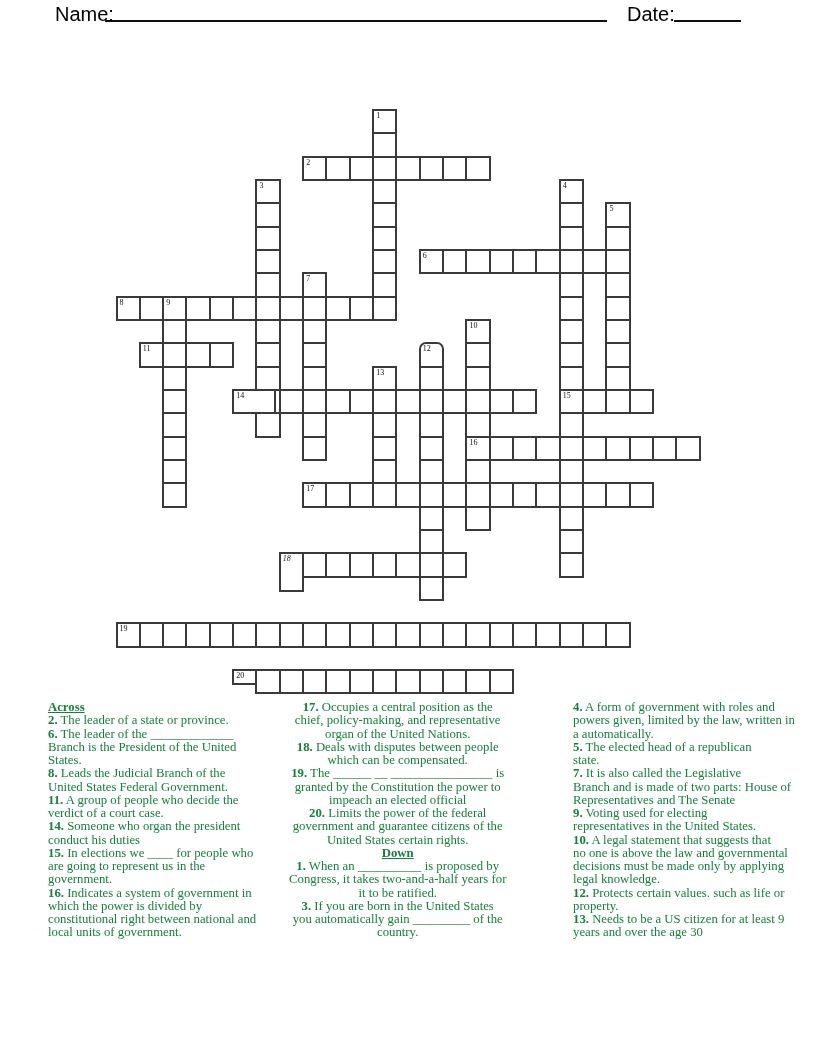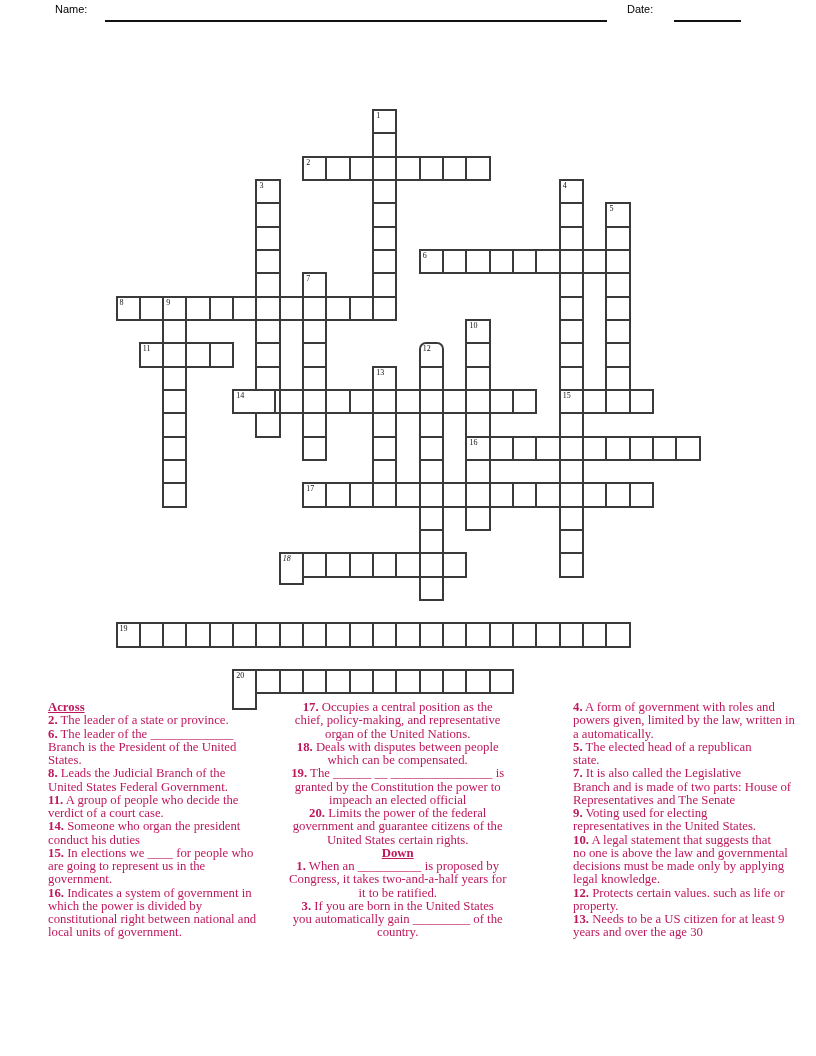--- a/index.html
+++ b/index.html
@@ -2,40 +2,40 @@
 <html><head>
 <meta charset="utf-8">
 <style>
   html,body { margin:0; padding:0; background:#fff; }
   .page {
     position:relative; width:816px; height:1056px; background:#ffffff;
     font-family:"Liberation Serif", serif; color:#000; overflow:hidden;
   }
   .hdr-label {
     position:absolute; top:3px; font-family:"Liberation Sans", sans-serif;
-    font-size:11px; color:#000;
+    font-size:20px; color:#000;
   }
   .hdr-line { position:absolute; top:2px; height:18px; border-bottom:2px solid #111; }
   .title {
     position:absolute; left:0; right:0; top:42px; text-align:center;
     font-size:38px; line-height:46px; letter-spacing:0.3px; color:#000;
     font-family:"Liberation Serif", serif;
   }
   #grid { position:absolute; left:0; top:0; }
   .cell {
     position:absolute; background:#ffffff; border:2px solid #3a3a3a;
     box-sizing:border-box;
   }
   .cellnum {
     position:absolute; top:0px; left:2px; font-size:8px; line-height:9px;
     font-family:"Liberation Serif", serif; color:#111;
   }
   .clue-col {
     position:absolute; top:701px; font-size:12.75px; line-height:13.25px;
-    white-space:nowrap; color:#be185d;
+    white-space:nowrap; color:#15803d;
   }
   .cline { height:13.25px; }
   .clue-heading { font-weight:bold; text-decoration:underline; }
   .cnum { font-weight:bold; }
 </style>
 </head>
 <body>
 
 <div class="page">
 
@@ -216,21 +216,21 @@
       <div class="cell" style="left: 325.47px; top: 482.28px; width: 25.33px; height: 25.33px; border-color: rgb(58, 58, 58);"></div>
       <div class="cell" style="left: 348.8px; top: 482.28px; width: 25.33px; height: 25.33px; border-color: rgb(58, 58, 58);"></div>
       <div class="cell" style="left: 395.46px; top: 482.28px; width: 25.33px; height: 25.33px; border-color: rgb(58, 58, 58);"></div>
       <div class="cell" style="left: 442.12px; top: 482.28px; width: 25.33px; height: 25.33px; border-color: rgb(58, 58, 58);"></div>
       <div class="cell" style="left: 488.78px; top: 482.28px; width: 25.33px; height: 25.33px; border-color: rgb(58, 58, 58);"></div>
       <div class="cell" style="left: 512.11px; top: 482.28px; width: 25.33px; height: 25.33px; border-color: rgb(58, 58, 58);"></div>
       <div class="cell" style="left: 535.44px; top: 482.28px; width: 25.33px; height: 25.33px; border-color: rgb(58, 58, 58);"></div>
       <div class="cell" style="left: 582.1px; top: 482.28px; width: 25.33px; height: 25.33px; border-color: rgb(58, 58, 58);"></div>
       <div class="cell" style="left: 605.43px; top: 482.28px; width: 25.33px; height: 25.33px; border-color: rgb(58, 58, 58);"></div>
       <div class="cell" style="left: 628.76px; top: 482.28px; width: 25.33px; height: 25.33px; border-color: rgb(58, 58, 58);"></div>
-      <div class="cell" style="left: 278.81px; top: 552.27px; width: 25.33px; height: 33px; border-color: rgb(58, 58, 58); font-style: italic;">
+      <div class="cell" style="left: 278.81px; top: 552.27px; width: 25.33px; height: 40px; border-color: rgb(58, 58, 58); font-style: italic;">
         <span class="cellnum">18</span>
       </div>
       <div class="cell" style="left: 302.14px; top: 552.27px; width: 25.33px; height: 25.33px; border-color: rgb(58, 58, 58);"></div>
       <div class="cell" style="left: 325.47px; top: 552.27px; width: 25.33px; height: 25.33px; border-color: rgb(58, 58, 58);"></div>
       <div class="cell" style="left: 348.8px; top: 552.27px; width: 25.33px; height: 25.33px; border-color: rgb(58, 58, 58);"></div>
       <div class="cell" style="left: 372.13px; top: 552.27px; width: 25.33px; height: 25.33px; border-color: rgb(58, 58, 58);"></div>
       <div class="cell" style="left: 395.46px; top: 552.27px; width: 25.33px; height: 25.33px; border-color: rgb(58, 58, 58);"></div>
       <div class="cell" style="left: 442.12px; top: 552.27px; width: 25.33px; height: 25.33px; border-color: rgb(58, 58, 58);"></div>
       <div class="cell" style="left: 115.5px; top: 622.26px; width: 25.33px; height: 25.33px; border-color: rgb(58, 58, 58);">
         <span class="cellnum">19</span>
@@ -249,21 +249,21 @@
       <div class="cell" style="left: 395.46px; top: 622.26px; width: 25.33px; height: 25.33px; border-color: rgb(58, 58, 58);"></div>
       <div class="cell" style="left: 418.79px; top: 622.26px; width: 25.33px; height: 25.33px; border-color: rgb(58, 58, 58);"></div>
       <div class="cell" style="left: 442.12px; top: 622.26px; width: 25.33px; height: 25.33px; border-color: rgb(58, 58, 58);"></div>
       <div class="cell" style="left: 465.45px; top: 622.26px; width: 25.33px; height: 25.33px; border-color: rgb(58, 58, 58);"></div>
       <div class="cell" style="left: 488.78px; top: 622.26px; width: 25.33px; height: 25.33px; border-color: rgb(58, 58, 58);"></div>
       <div class="cell" style="left: 512.11px; top: 622.26px; width: 25.33px; height: 25.33px; border-color: rgb(58, 58, 58);"></div>
       <div class="cell" style="left: 535.44px; top: 622.26px; width: 25.33px; height: 25.33px; border-color: rgb(58, 58, 58);"></div>
       <div class="cell" style="left: 558.77px; top: 622.26px; width: 25.33px; height: 25.33px; border-color: rgb(58, 58, 58);"></div>
       <div class="cell" style="left: 582.1px; top: 622.26px; width: 25.33px; height: 25.33px; border-color: rgb(58, 58, 58);"></div>
       <div class="cell" style="left: 605.43px; top: 622.26px; width: 25.33px; height: 25.33px; border-color: rgb(58, 58, 58);"></div>
-      <div class="cell" style="left: 232.15px; top: 668.92px; width: 25.33px; height: 41px; border-color: rgb(58, 58, 58);">
+      <div class="cell" style="left: 232.15px; top: 668.92px; width: 25.33px; height: 16px; border-color: rgb(58, 58, 58);">
         <span class="cellnum">20</span>
       </div>
       <div class="cell" style="left: 255.48px; top: 668.92px; width: 25.33px; height: 25.33px; border-color: rgb(58, 58, 58);"></div>
       <div class="cell" style="left: 278.81px; top: 668.92px; width: 25.33px; height: 25.33px; border-color: rgb(58, 58, 58);"></div>
       <div class="cell" style="left: 302.14px; top: 668.92px; width: 25.33px; height: 25.33px; border-color: rgb(58, 58, 58);"></div>
       <div class="cell" style="left: 325.47px; top: 668.92px; width: 25.33px; height: 25.33px; border-color: rgb(58, 58, 58);"></div>
       <div class="cell" style="left: 348.8px; top: 668.92px; width: 25.33px; height: 25.33px; border-color: rgb(58, 58, 58);"></div>
       <div class="cell" style="left: 372.13px; top: 668.92px; width: 25.33px; height: 25.33px; border-color: rgb(58, 58, 58);"></div>
       <div class="cell" style="left: 395.46px; top: 668.92px; width: 25.33px; height: 25.33px; border-color: rgb(58, 58, 58);"></div>
       <div class="cell" style="left: 418.79px; top: 668.92px; width: 25.33px; height: 25.33px; border-color: rgb(58, 58, 58);"></div>

